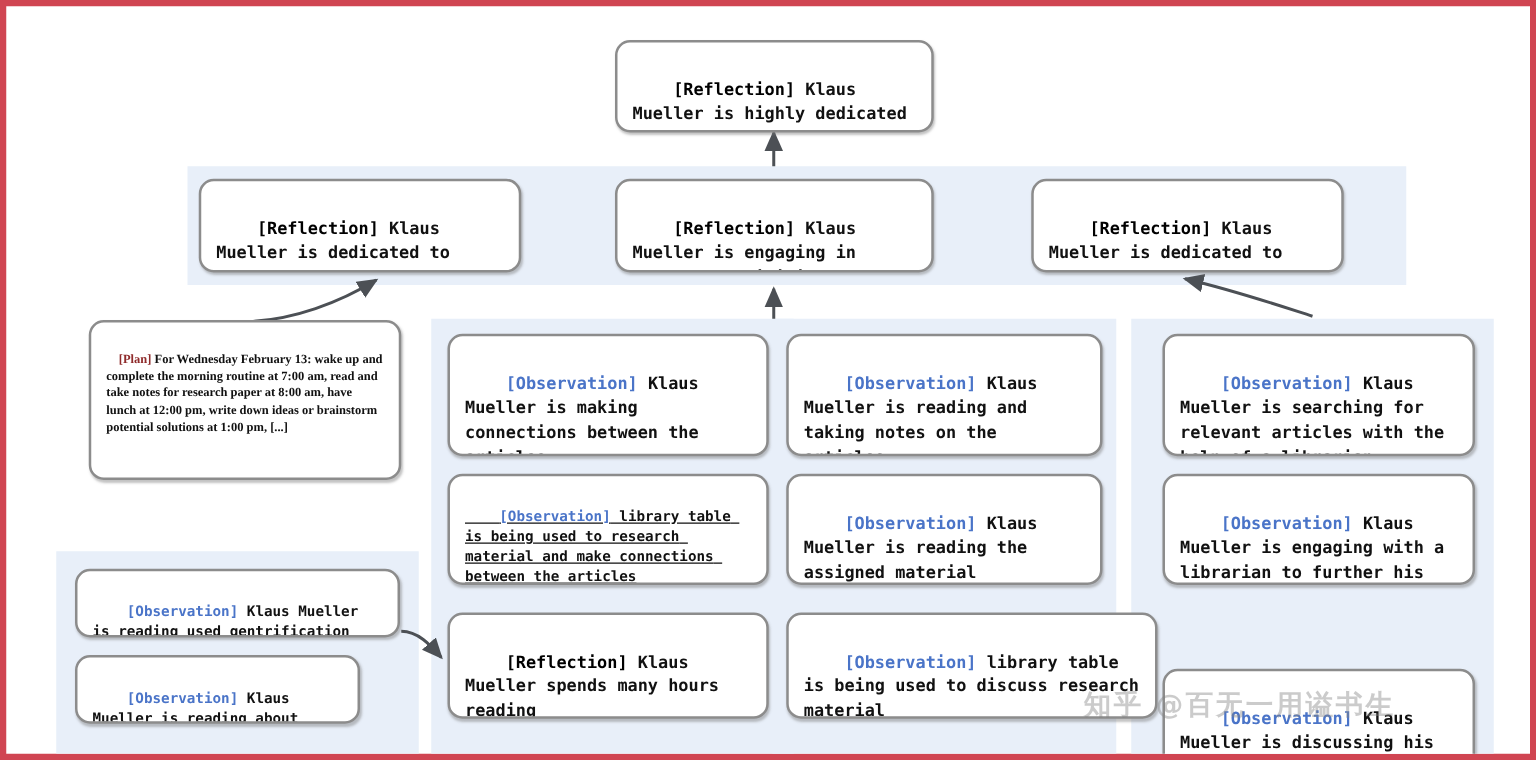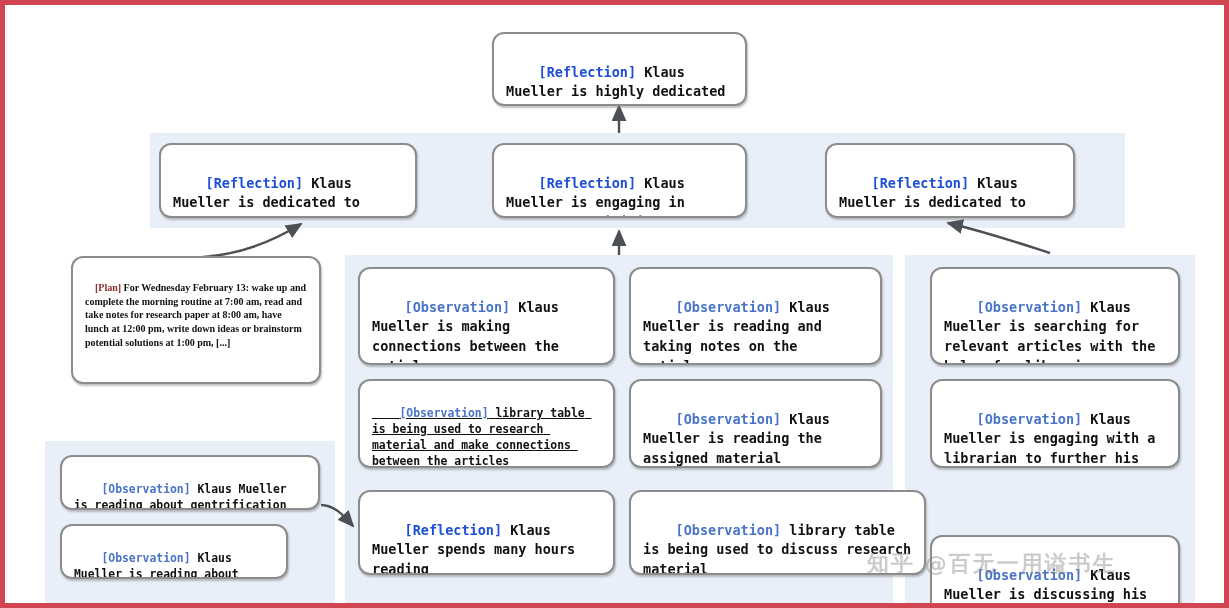--- a/index.html
+++ b/index.html
@@ -38,21 +38,21 @@
     font-size: 13.5px;
     line-height: 1.46;
     color: #111111;
     white-space: pre-wrap;
     overflow: hidden;
   }
   .node.small {
     font-size: 11.4px;
     line-height: 1.40;
   }
-  .tag-reflection { color: #1d4ed8; }
+  .tag-reflection { color: #000000; }
   .tag-observation { color: #4a74c8; }
   .tag-plan { color: #8f2b2b; }
   .body-text { color: #111111; }
 
   
   #arrows {
     position: absolute;
     left: 0; top: 0;
     width: 1229px;
     height: 608px;
@@ -112,21 +112,21 @@
   </div>
   <div class="node" style="left:820px; top:138px; width:250px; height:75px;">
     <span class="tag-reflection">[Reflection]</span><span class="body-text"> Klaus Mueller is dedicated to research</span>
   </div>
 
   <div class="node small" style="left:66px; top:251px; width:250px; height:128px; font-size:10px; line-height:1.38;font-family:Liberation Serif, serif;">
     <span class="tag-plan">[Plan]</span><span class="body-text"> For Wednesday February 13: wake up and complete the morning routine at 7:00 am, read and take notes for research paper at 8:00 am, have lunch at 12:00 pm, write down ideas or brainstorm potential solutions at 1:00 pm, [...]</span>
   </div>
 
   <div class="node small" style="left:55px; top:450px; width:260px; height:55px;">
-    <span class="tag-observation">[Observation]</span><span class="body-text"> Klaus Mueller is reading about gentrification</span>
+    <span class="tag-observation">[Observation]</span><span class="body-text"> Klaus Mueller is reading used gentrification</span>
   </div>
   <div class="node small" style="left:55px; top:519px; width:228px; height:55px;">
     <span class="tag-observation">[Observation]</span><span class="body-text"> Klaus Mueller is reading about urban design</span>
   </div>
 
   <div class="node" style="left:353px; top:262px; width:257px; height:98px;">
     <span class="tag-observation">[Observation]</span><span class="body-text"> Klaus Mueller is making connections between the articles</span>
   </div>
   <div class="node small" style="left:353px; top:374px; width:257px; height:89px;text-decoration:underline;">
     <span class="tag-observation">[Observation]</span><span class="body-text"> library table is being used to research material and make connections between the articles</span>

